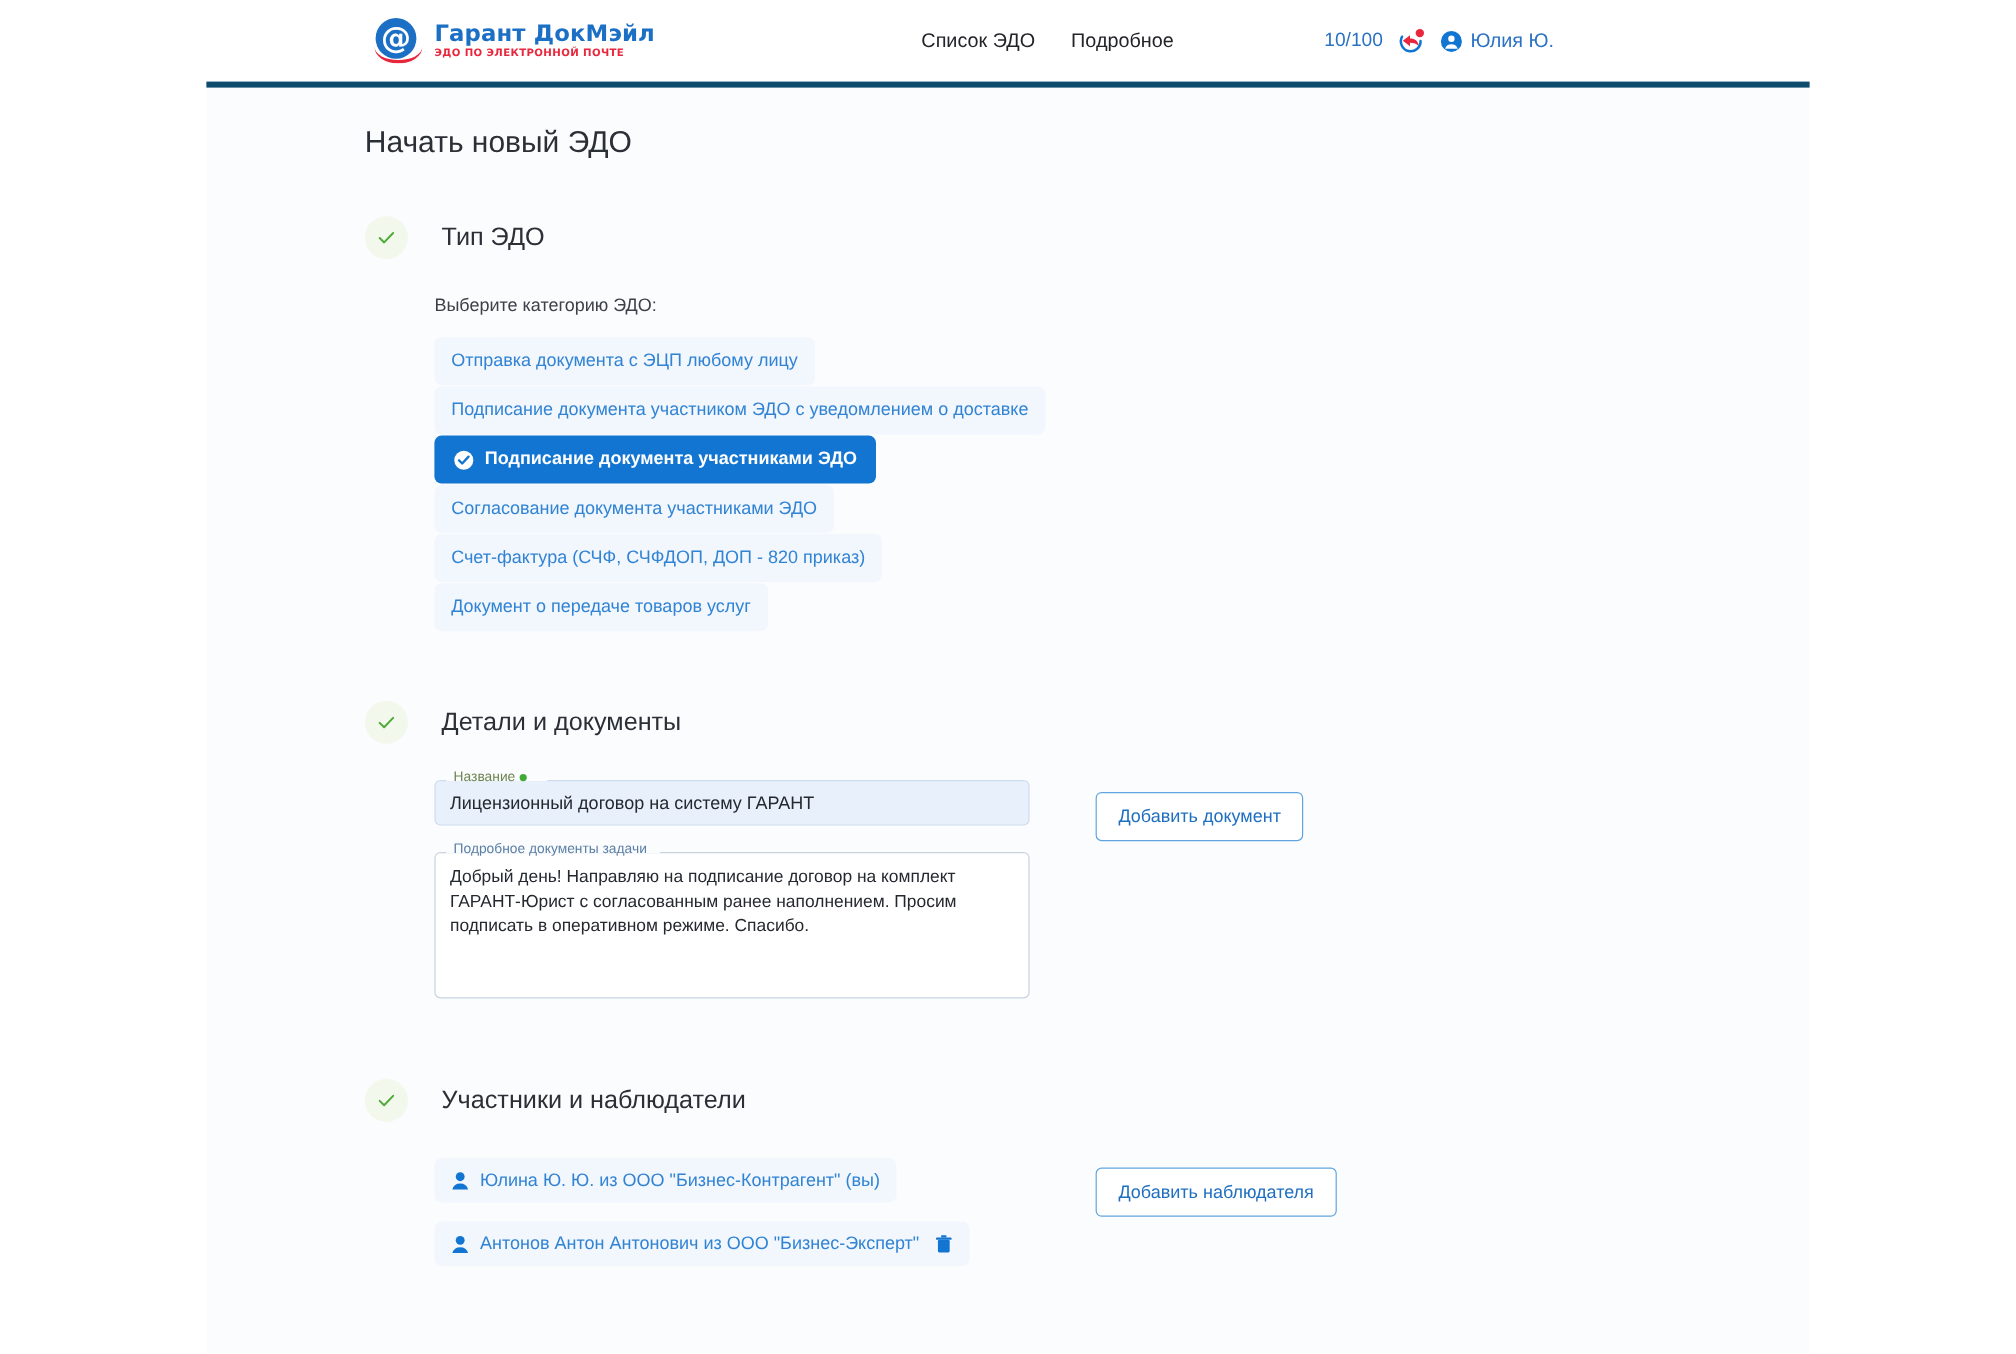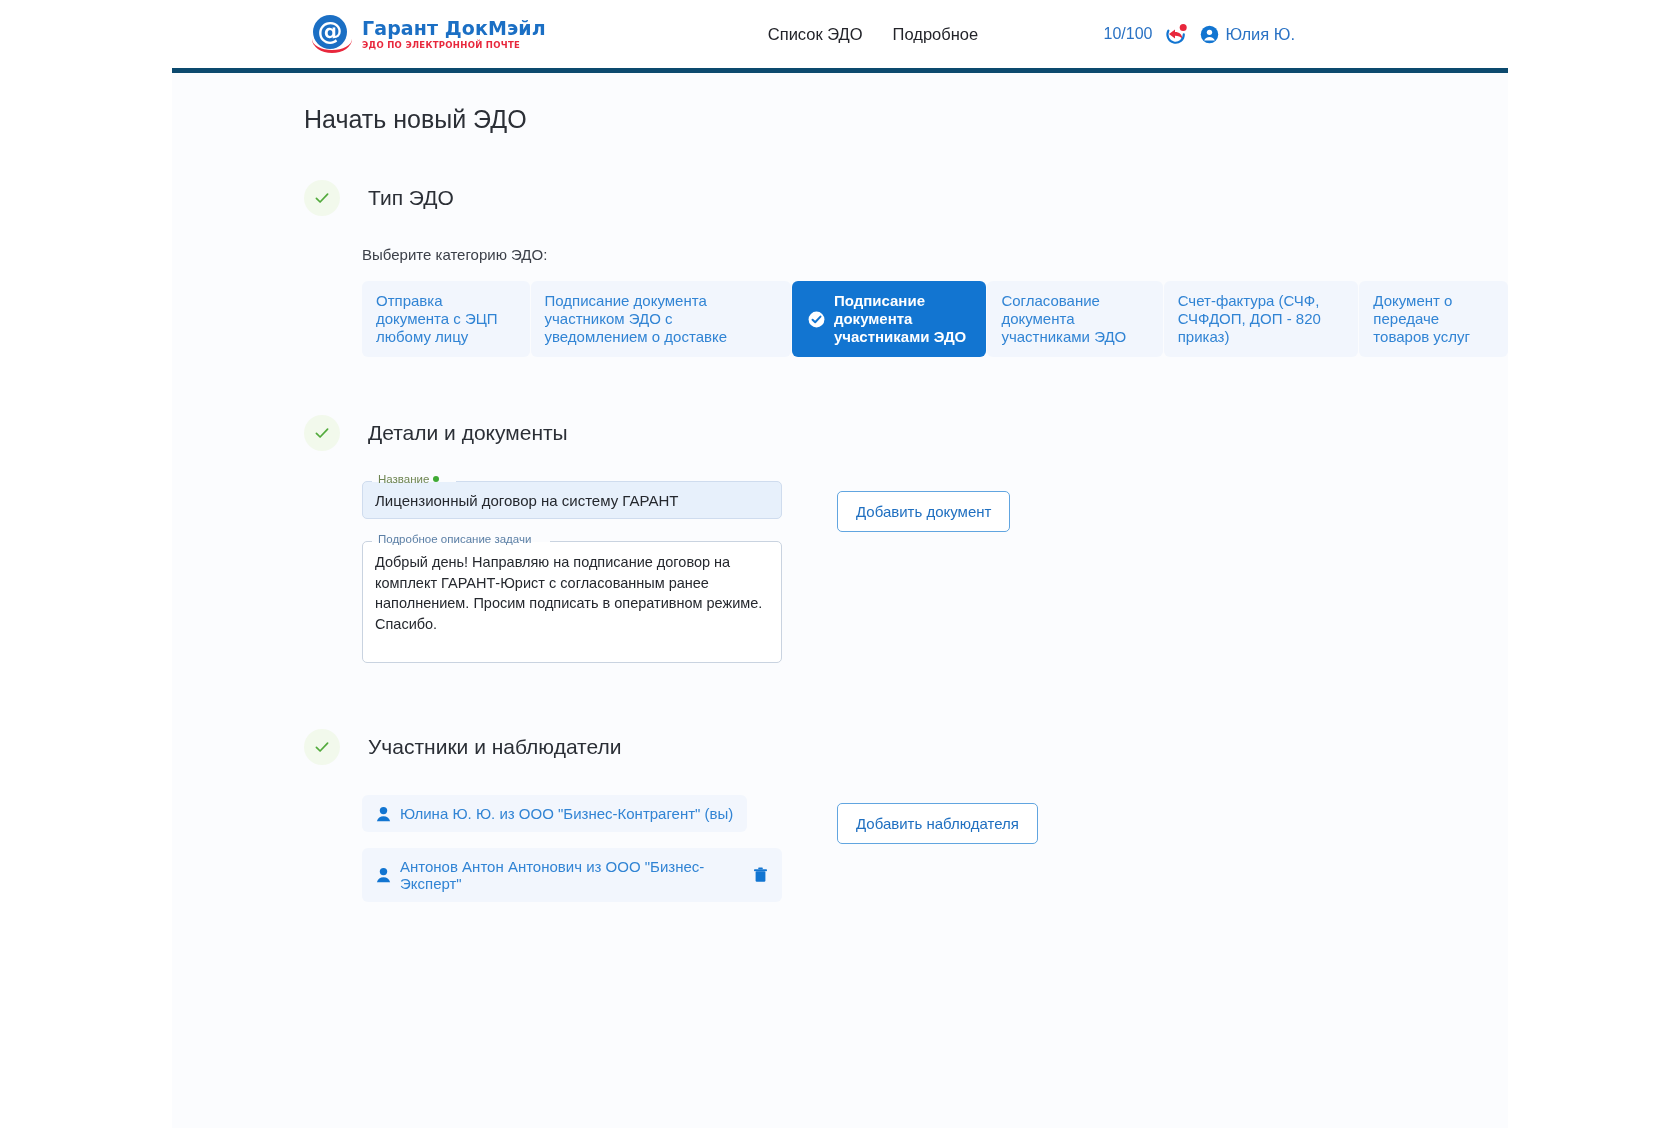--- a/index.html
+++ b/index.html
@@ -157,21 +157,21 @@
   }
   .step-body { padding-left: 58px; }
 
   .field-note {
     font-size: 15px;
     color: #3c4049;
     margin: 0 0 18px 0;
   }
 
   
-  .chip-list { display: flex; flex-direction: row; align-items: flex-start; gap: 1px; }
+  .chip-list { display: flex; flex-direction: column; align-items: flex-start; gap: 1px; }
   .chip {
     background: #f2f6fd;
     color: #3184d4;
     border: none;
     border-radius: 6px;
     font-size: 15px;
     padding: 11px 14px;
     cursor: pointer;
     font-family: inherit;
     text-align: left;
@@ -183,21 +183,21 @@
     font-weight: 700;
     display: inline-flex;
     align-items: center;
     gap: 9px;
     padding: 11px 16px;
   }
   .chip.selected .check-badge { width: 17px; height: 17px; display: inline-block; flex: 0 0 auto; }
 
   
   .details-cols { display: flex; gap: 55px; align-items: flex-start; }
-  .col-left { width: 420px; }
+  .col-left { width: 496px; }
   .col-right { padding-top: 10px; }
 
   .input-wrap { position: relative; margin-bottom: 22px; }
   .legend-label {
     position: absolute;
     top: -8px;
     left: 12px;
     background: transparent;
     font-size: 11.5px;
     padding: 0 4px;
@@ -398,21 +398,21 @@
               <span class="legend-notch" style="width:84px"></span>
               <span class="legend-label">
                 <span>Название</span>
                 <span class="legend-dot"></span>
               </span>
               <input class="text-input" type="text" value="Лицензионный договор на систему ГАРАНТ" style="">
             </div>
 
             <div class="input-wrap">
               <span class="legend-notch" style="width:178px"></span>
-              <span class="legend-label plain">Подробное описание задачи</span>
+              <span class="legend-label plain">Подробное документы задачи</span>
               <textarea class="textarea-box" style="">Добрый день! Направляю на подписание договор на комплект ГАРАНТ-Юрист с согласованным ранее наполнением. Просим подписать в оперативном режиме. Спасибо.</textarea>
             </div>
 
           </div>
 
           <div class="col-right">
             <div>
               <button class="outline-btn">Добавить документ</button>
             </div>
           </div>

